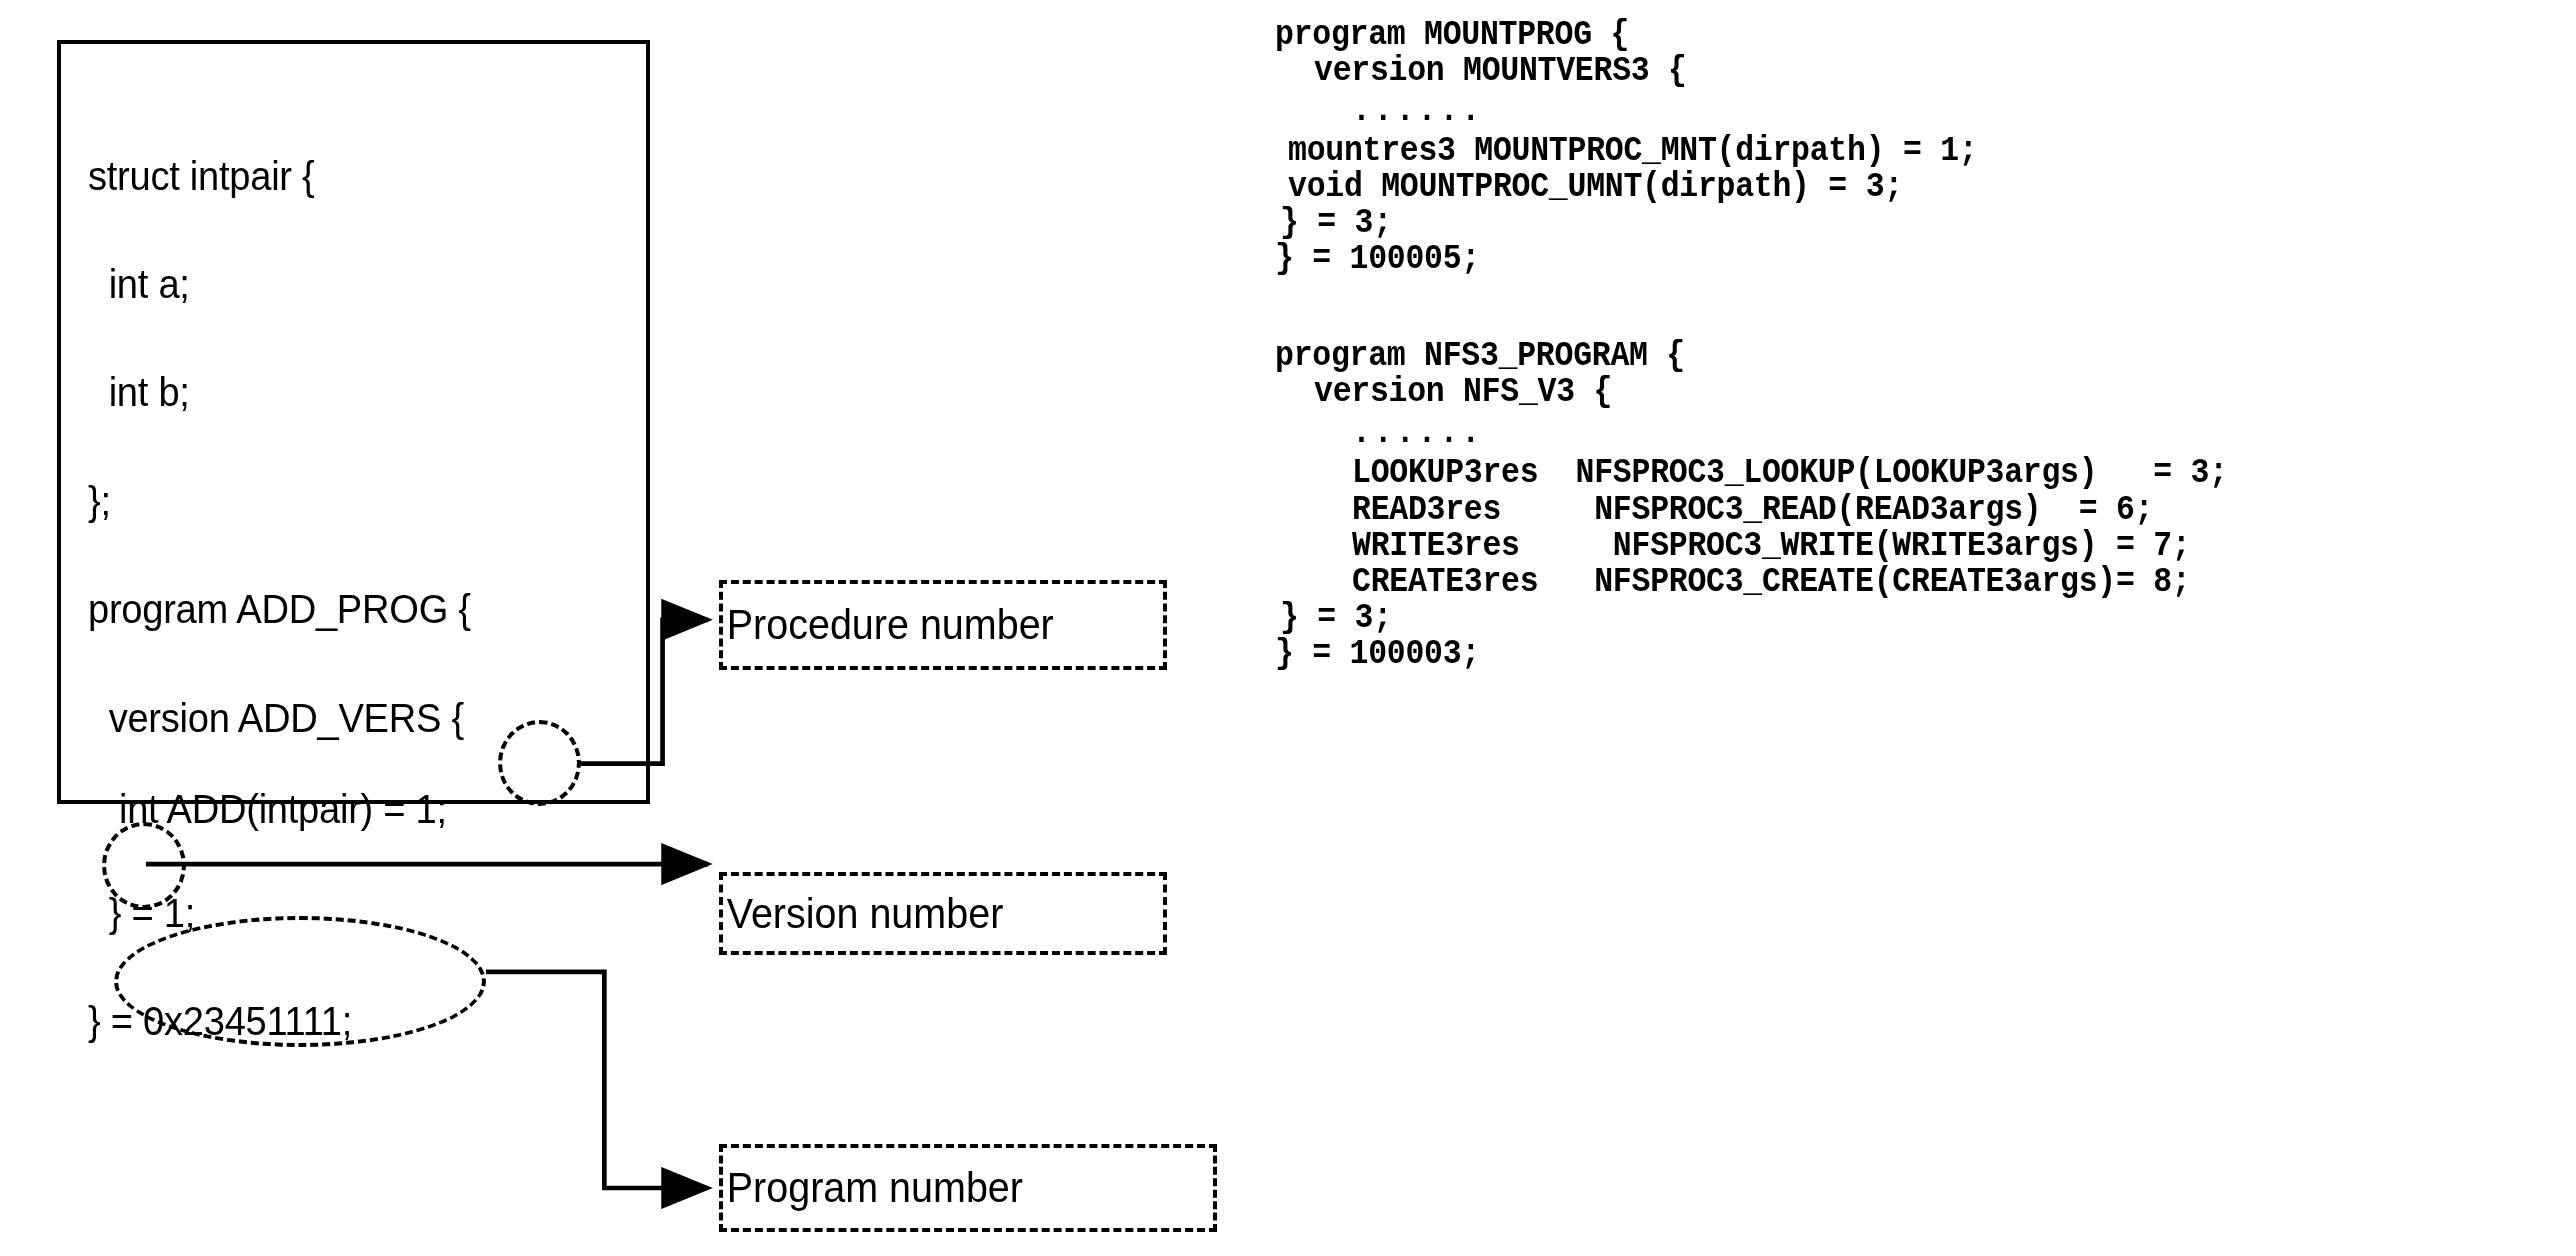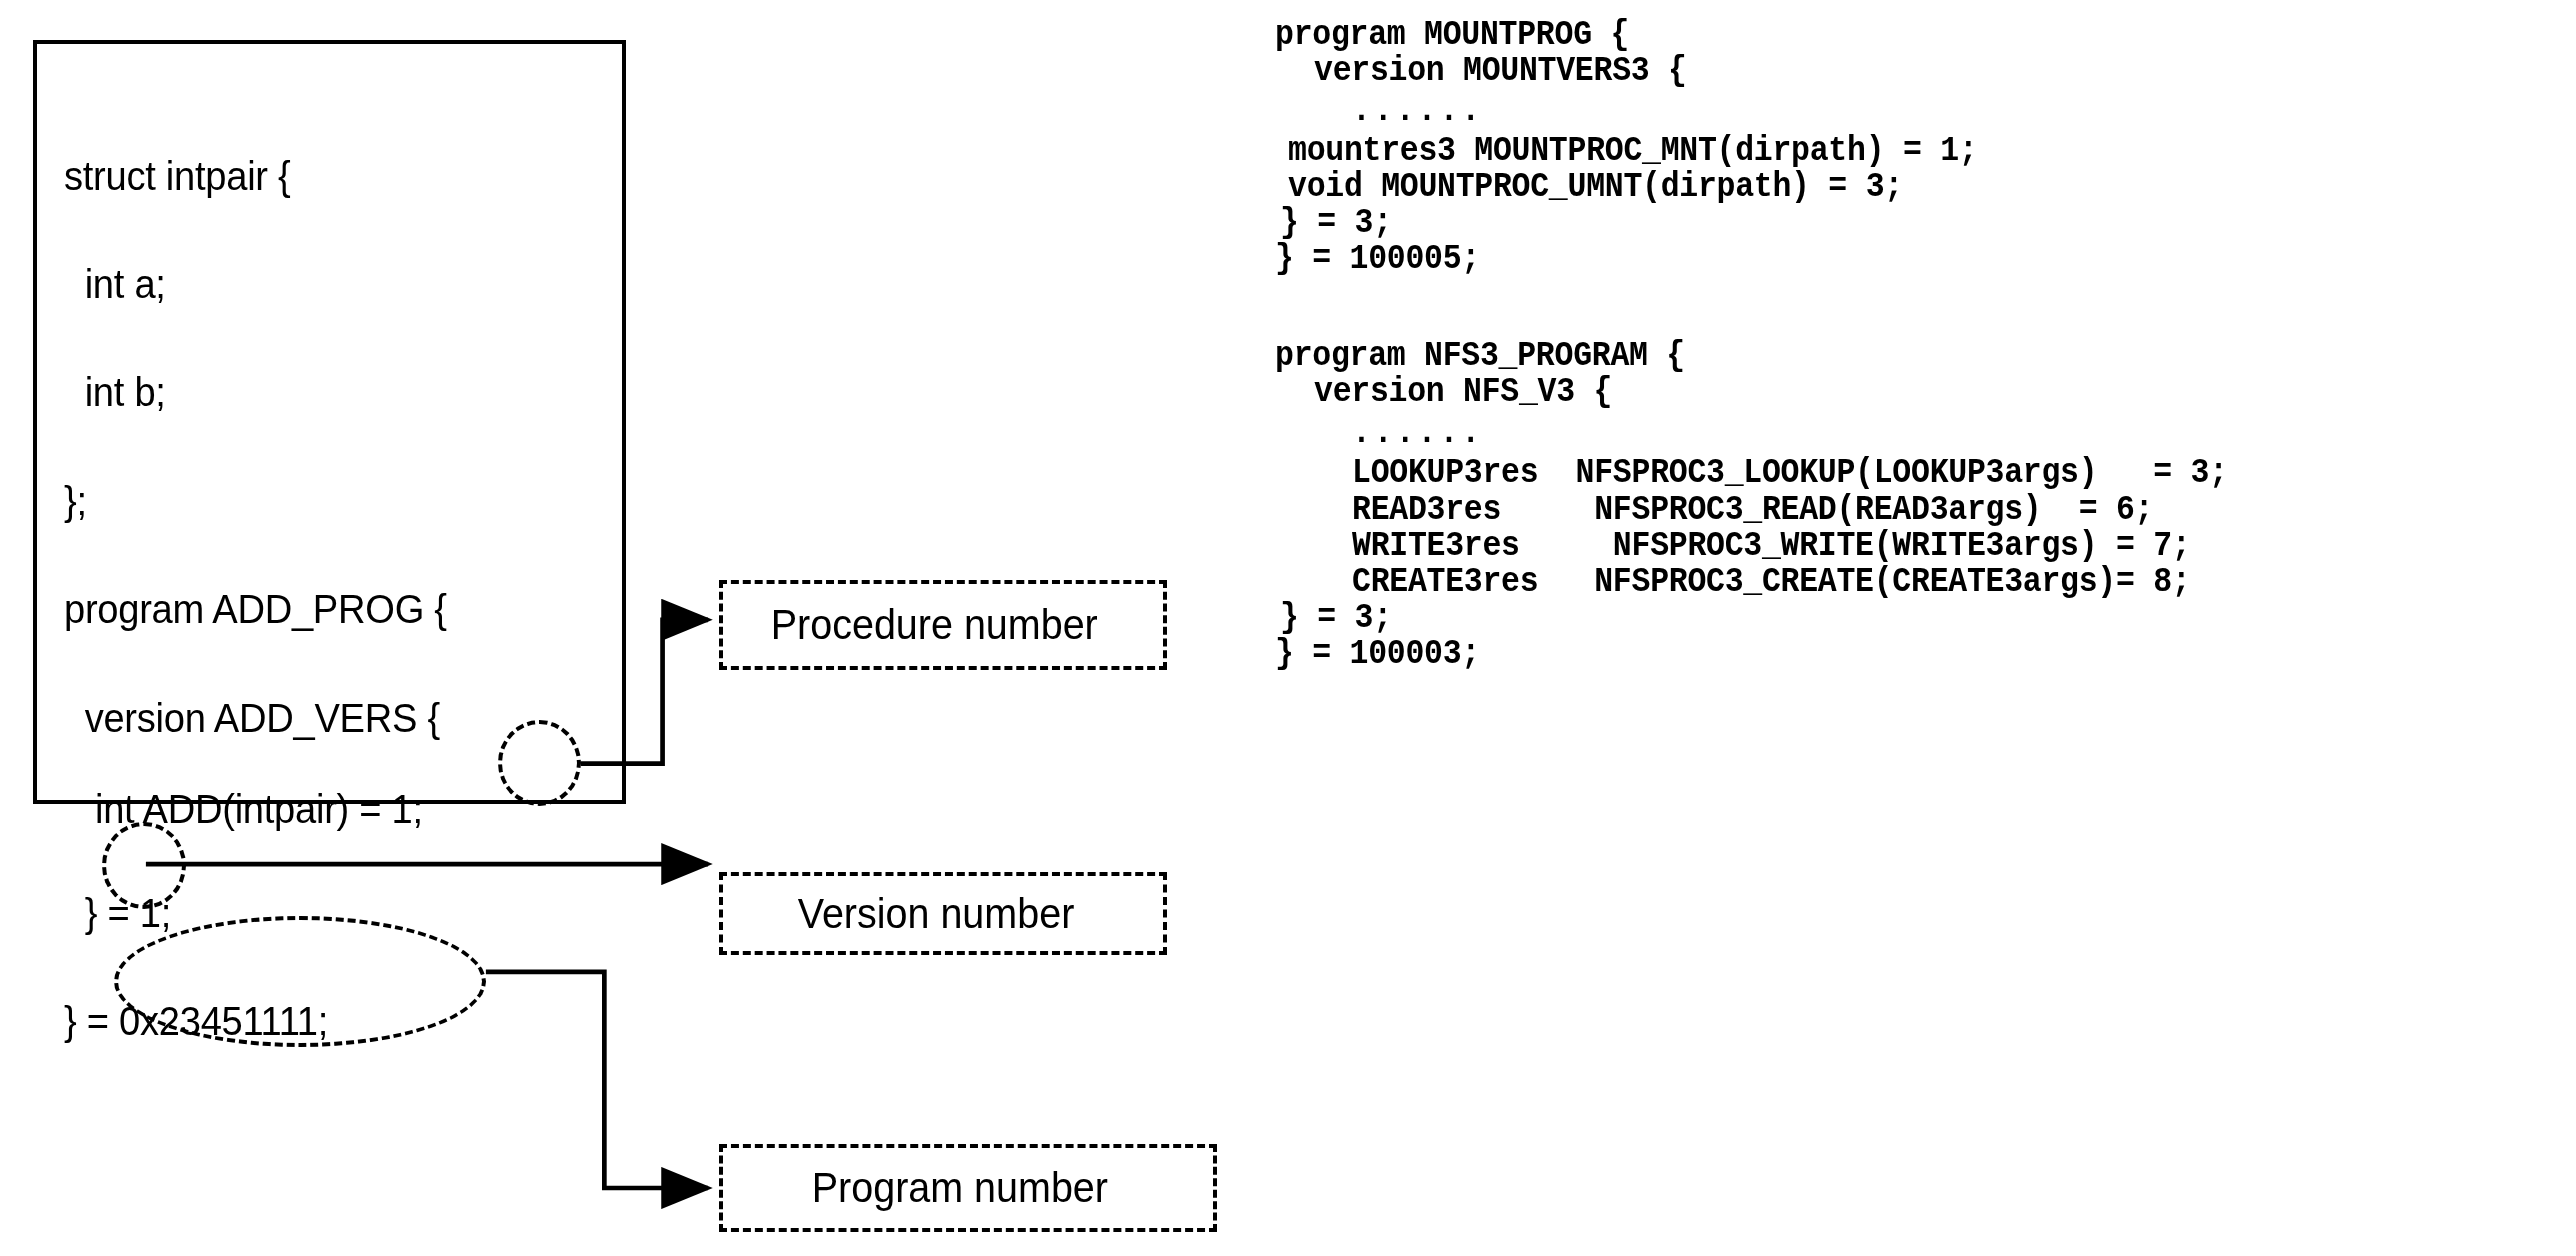--- a/index.html
+++ b/index.html
@@ -1,21 +1,21 @@
 <!DOCTYPE html>
 <html style="font-size:10.7px"><head>
 <meta charset="utf-8">
 <style>
   html,body{margin:0;padding:0;background:#ffffff;}
   body{width:2576px;height:1257px;position:relative;overflow:hidden;
        font-family:"Liberation Sans","DejaVu Sans",sans-serif;color:#000000;}
 
   
   #left-box{
-    position:absolute;left:33px;top:40px;width:593px;height:764px;
+    position:absolute;left:57px;top:40px;width:593px;height:764px;
     border:4.7px solid #000;box-sizing:border-box;background:#fff;
   }
   .code-line{
     position:absolute;white-space:pre;
     font-family:"Liberation Sans","DejaVu Sans",sans-serif;
     font-size:41px;line-height:41px;font-weight:400;
     letter-spacing:-0.3px;
     transform:scaleX(0.93);transform-origin:left center;
   }
 
@@ -24,21 +24,21 @@
     position:absolute;border:4px dashed #000;border-radius:50%;
     box-sizing:border-box;pointer-events:none;
   }
 
   
   #connectors{position:absolute;left:0;top:0;width:2576px;height:1257px;}
 
   
   .callout{
     position:absolute;border:4.7px dashed #000;box-sizing:border-box;background:#fff;
-    display:flex;align-items:center;justify-content:center;
+    display:flex;align-items:center;
   }
   .callout span{
     font-size:42px;line-height:42px;white-space:nowrap;
     padding-left:4px;
     transform:scaleX(0.94);transform-origin:left center;
   }
 
   
   #right-panel{position:absolute;left:1275px;top:0;width:1301px;height:1257px;font-family:Liberation Mono, monospace;}
   .rline{

